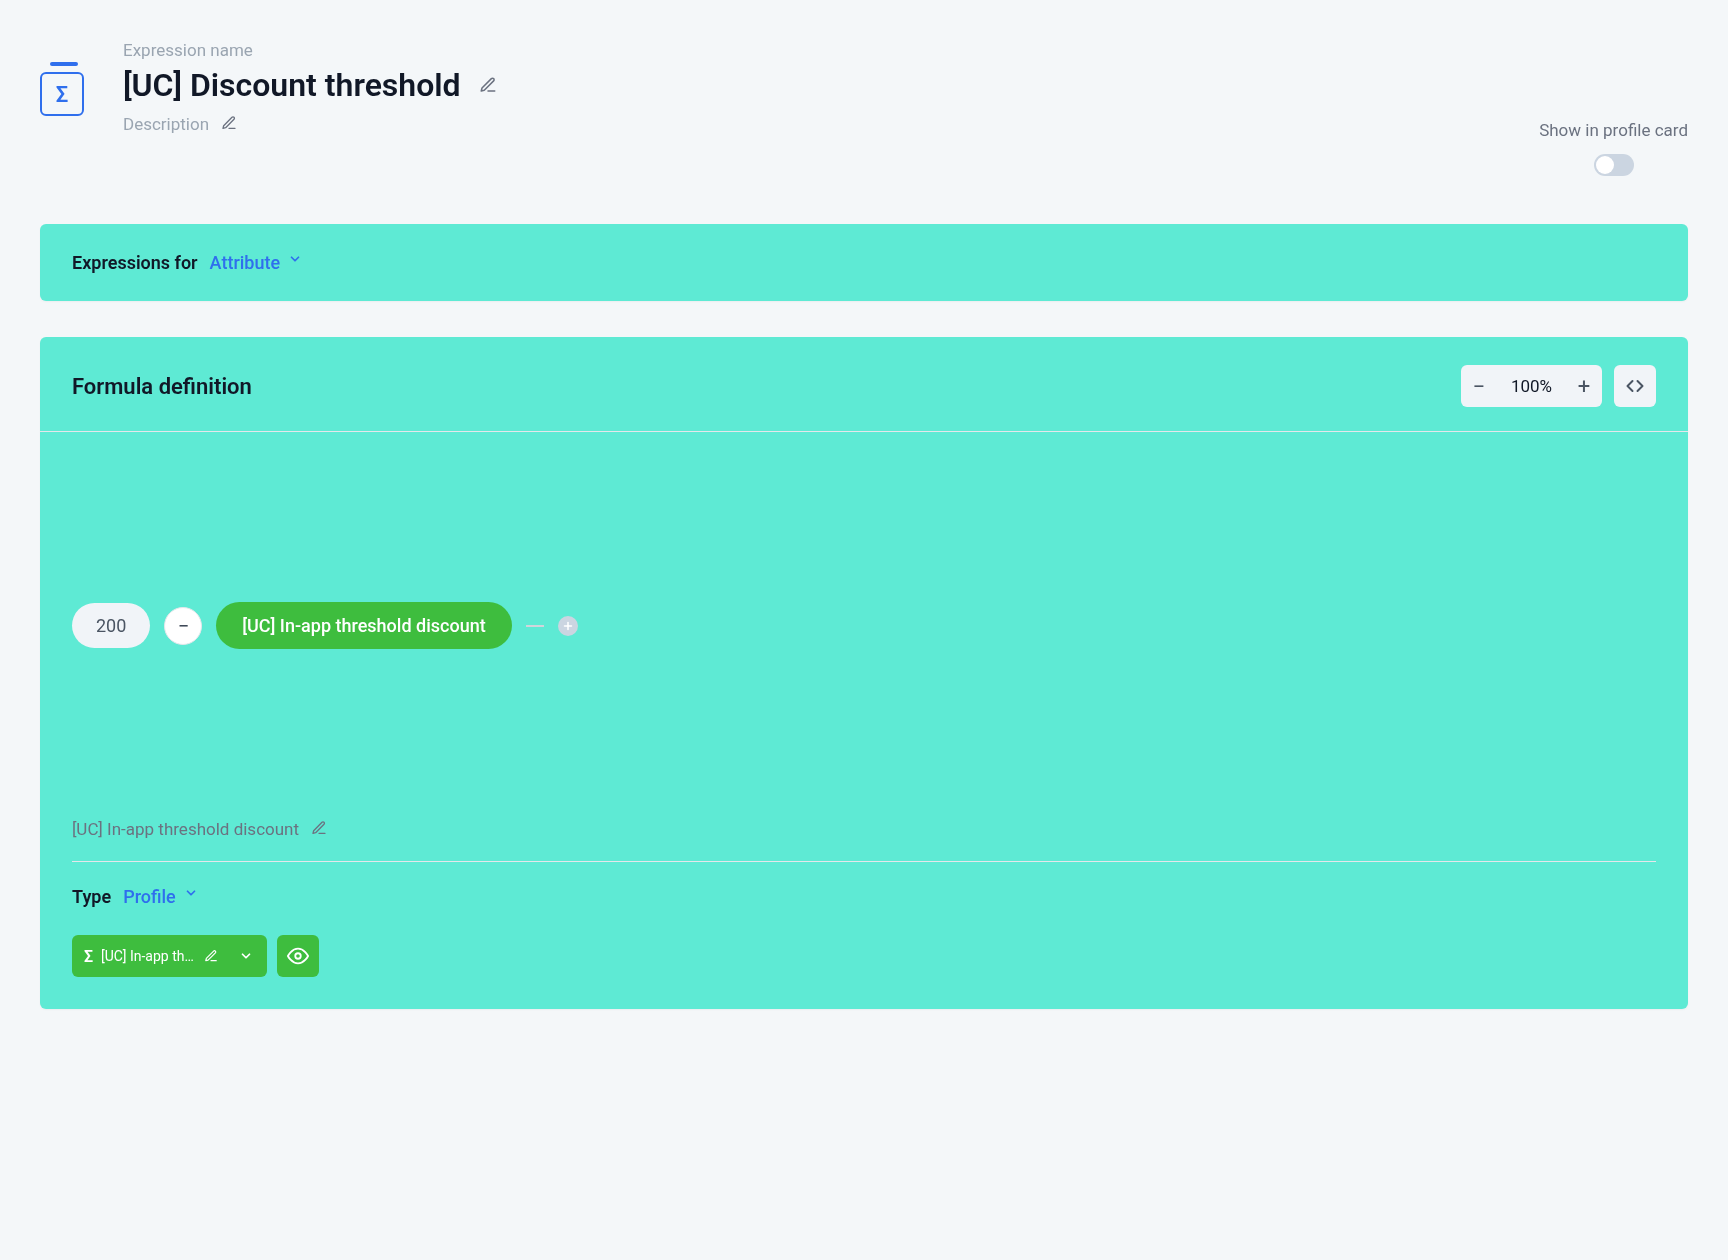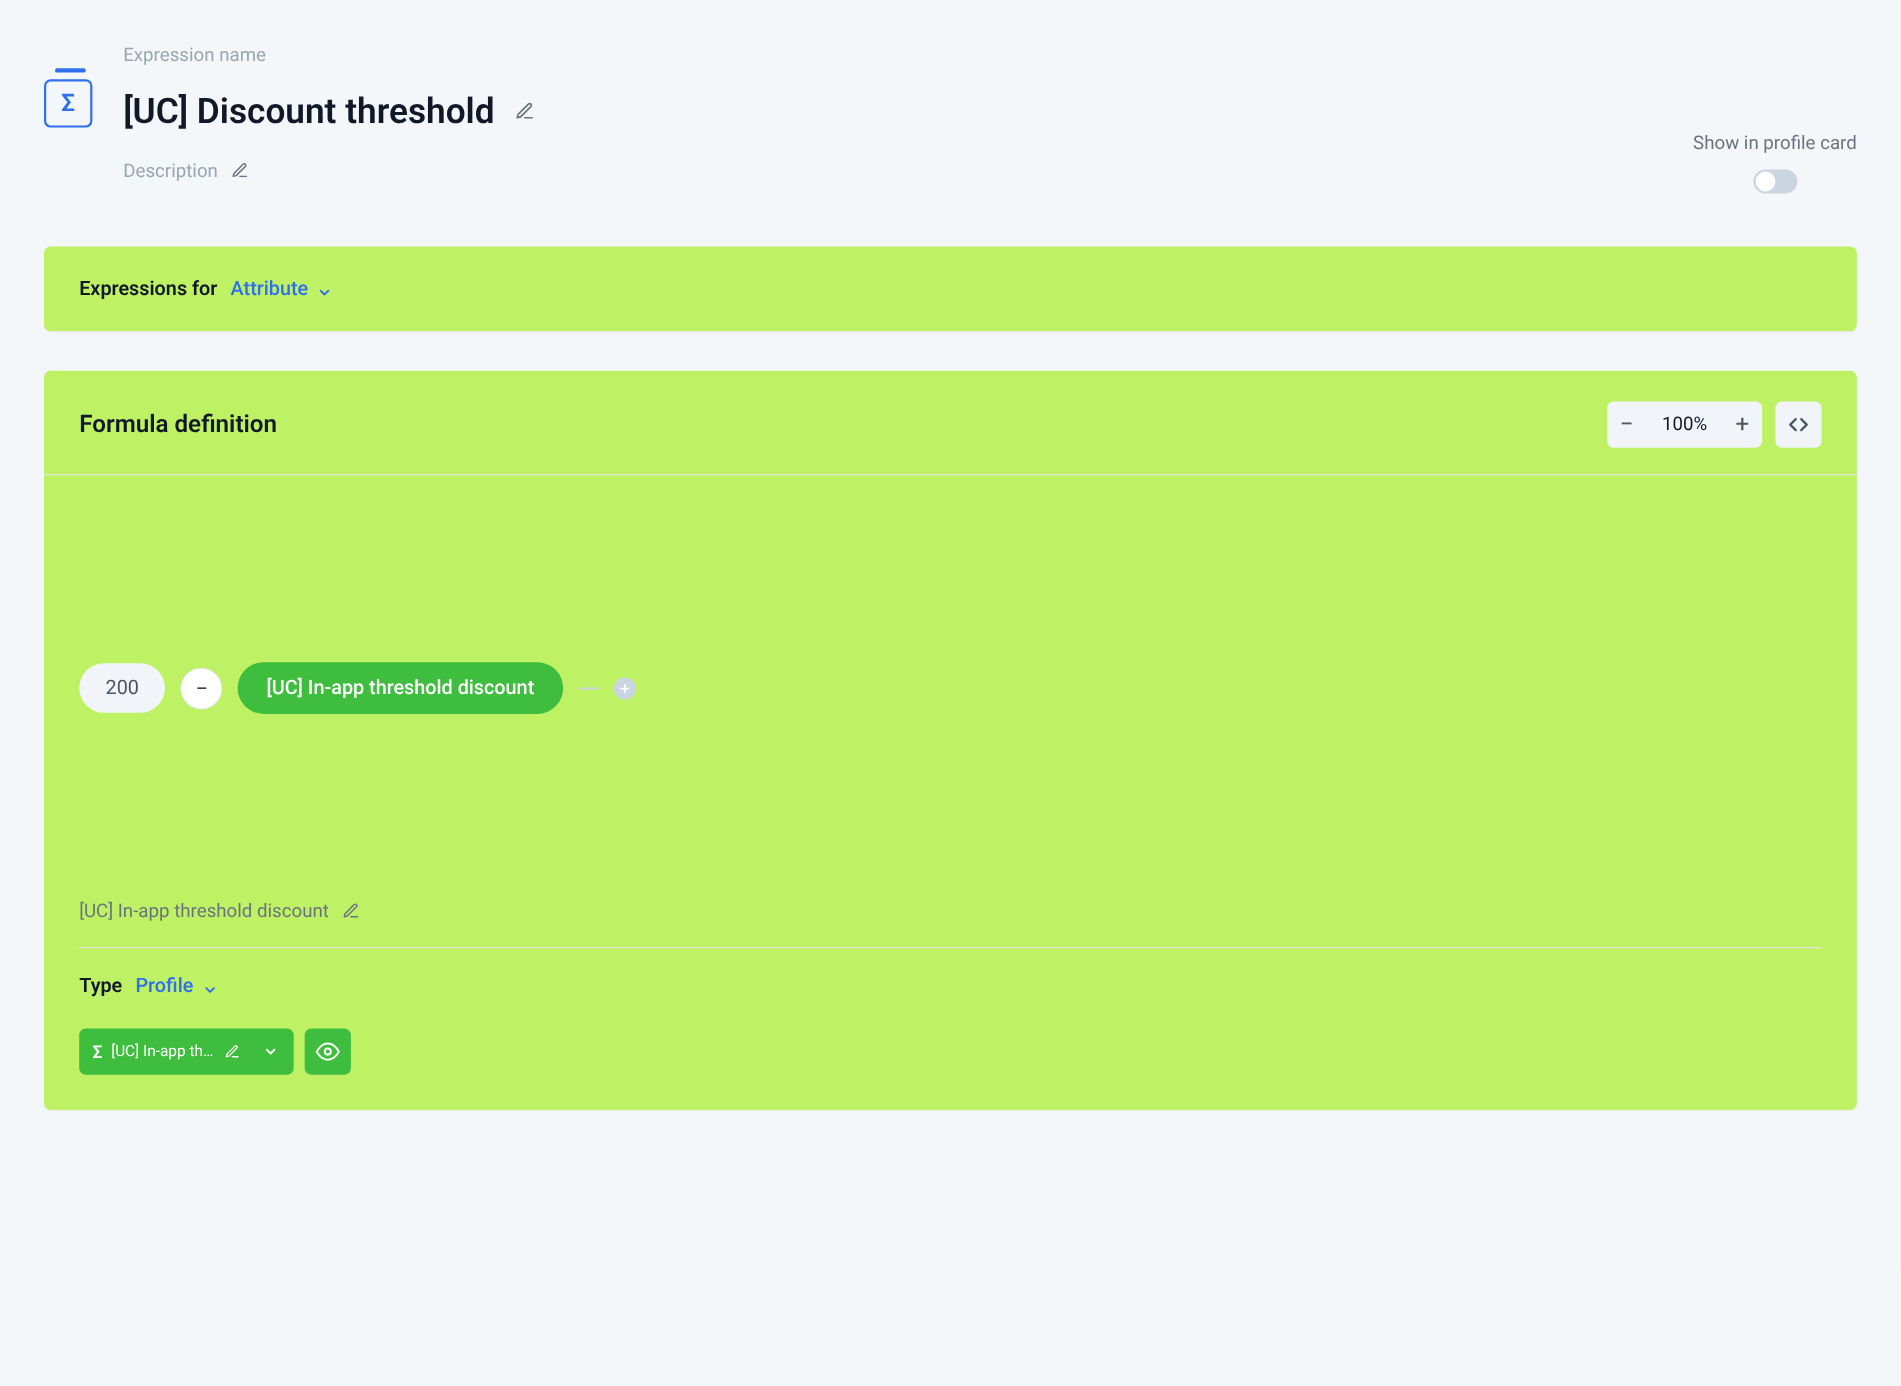--- a/index.html
+++ b/index.html
@@ -46,21 +46,22 @@
       border-radius: 2px;
     }
     .sigma-glyph {
       font-size: 22px;
       color: #2f6fed;
       font-weight: 600;
     }
     .header-text {
       display: flex;
       flex-direction: column;
-      gap: 22px;
+      gap: 6px;
+      margin-left: 11px;
     }
     .label-small {
       font-size: 17px;
       color: #9aa5b1;
     }
     .title-row {
       display: flex;
       align-items: center;
       gap: 18px;
     }
@@ -109,41 +110,41 @@
     .toggle-knob {
       position: absolute;
       width: 18px;
       height: 18px;
       background: #fff;
       border-radius: 50%;
       top: 2px;
       left: 2px;
     }
     .card {
-      background: #bef264;
+      background: #5eead4;
       border-radius: 6px;
       box-shadow: 0 1px 2px rgba(0,0,0,0.04);
       margin-bottom: 36px;
     }
     .card-pad {
       padding: 28px 32px;
     }
     .expr-for-row {
       display: flex;
       align-items: center;
       gap: 12px;
     }
     .expr-for-label {
       font-size: 18px;
       font-weight: 600;
       color: #111827;
     }
     .link-btn {
       display: inline-flex;
-      align-items: flex-end;
+      align-items: flex-start;
       gap: 8px;
       color: #2f6fed;
       font-size: 18px;
       font-weight: 500;
       cursor: pointer;
     }
     .chev-down {
       width: 14px;
       height: 14px;
       display: inline-flex;

